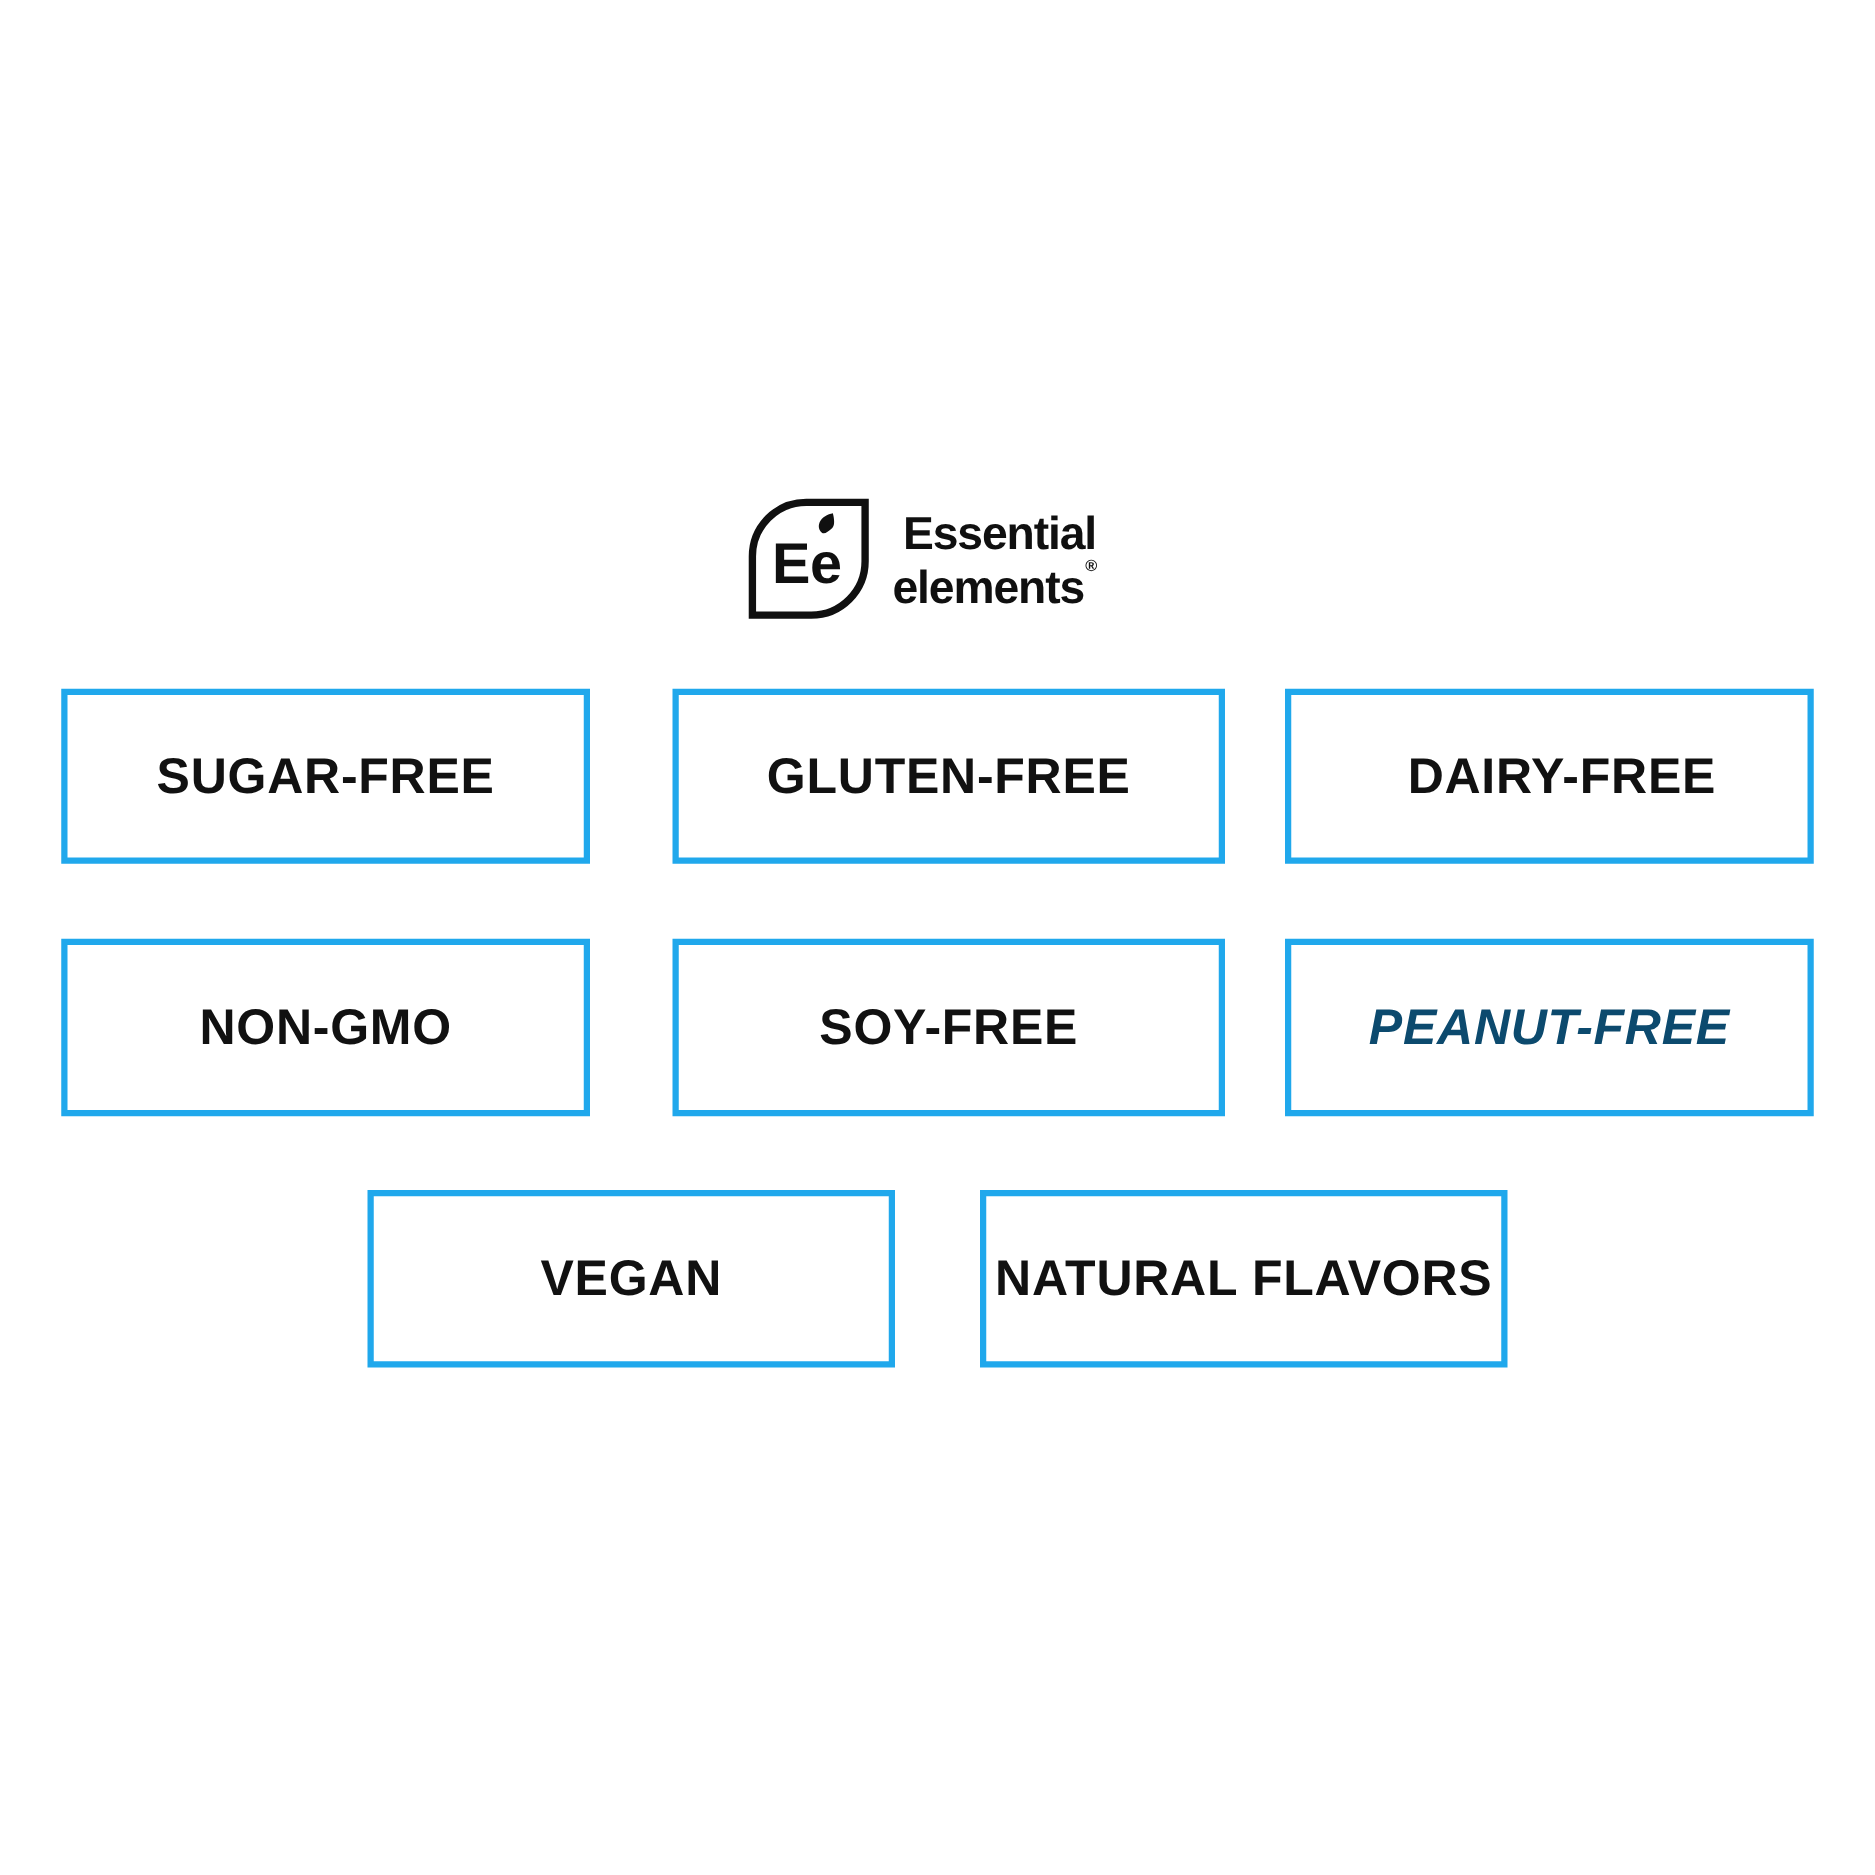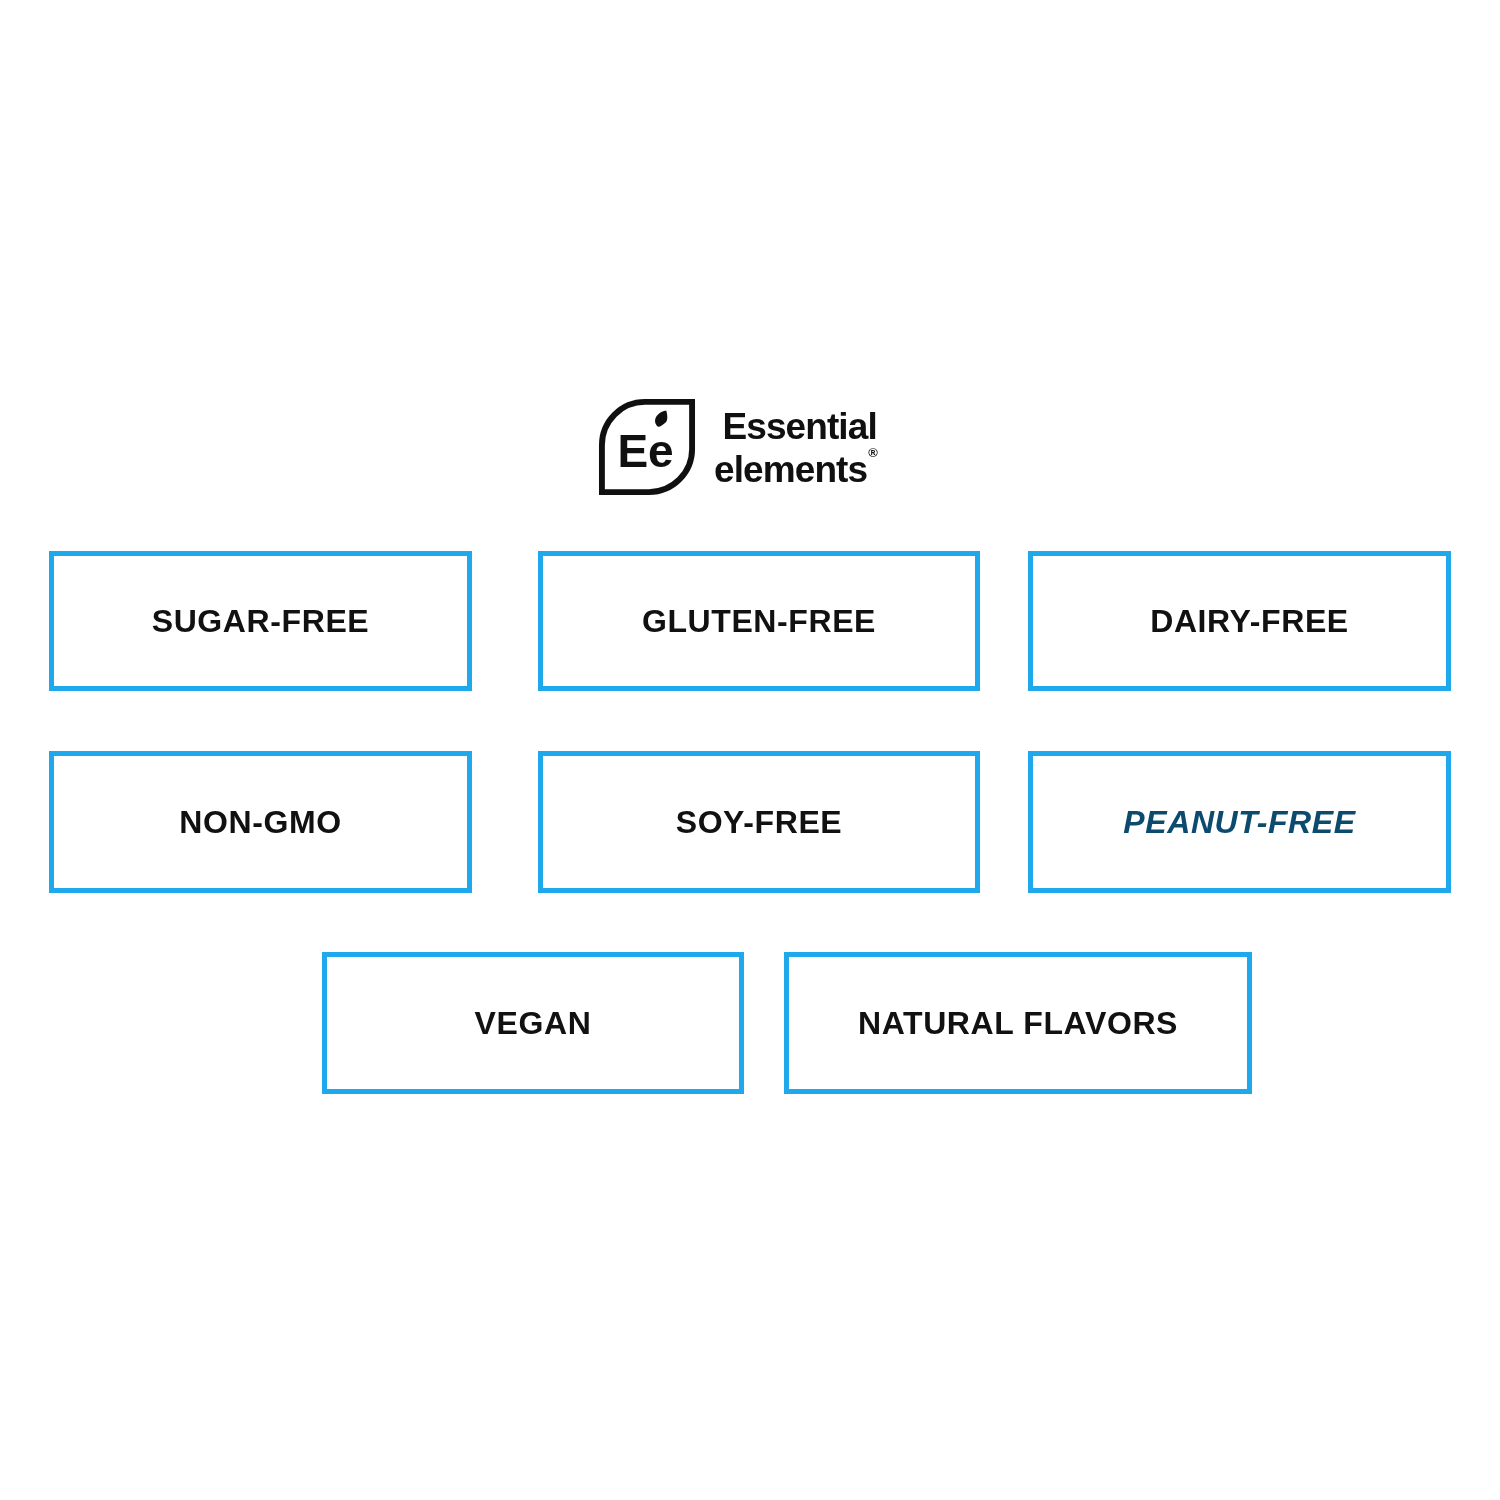--- a/index.html
+++ b/index.html
@@ -81,39 +81,39 @@
     border: 5px solid var(--badge-border, #20A8EC);
     background: #ffffff;
     display: flex;
     align-items: center;
     justify-content: center;
   }
 
   .badge-label {
     font-family: "Liberation Sans", sans-serif;
     font-weight: 700;
-    font-size: 32px;
+    font-size: 40px;
     letter-spacing: 0.6px;
     color: #111111;
     text-align: center;
     white-space: nowrap;
     line-height: 1;
   }
 
   
   .r1 { top: 551px;  height: 140px; }
   .r2 { top: 751px;  height: 142px; }
   .r3 { top: 952px;  height: 142px; }
 
   .c1 { left: 49px;   width: 423px; }
   .c2 { left: 538px;  width: 442px; }
   .c3 { left: 1028px; width: 423px; }
 
   .b1 { left: 294px;  width: 422px; }
-  .b2 { left: 784px;  width: 468px; justify-content: center; }
+  .b2 { left: 784px;  width: 422px; justify-content: center; }
 </style>
 </head>
 <body>
 
 <div id="stage" style="background: rgb(255, 255, 255);">
 
   <div class="brand-lockup">
 
     <svg class="brand-mark" viewBox="0 0 100 100" aria-hidden="true">
 
@@ -155,21 +155,21 @@
   </div>
 
   <div class="badge r2 c2" style="border-color: rgb(32, 168, 236);">
     <span class="badge-label" style="color: rgb(17, 17, 17);">SOY-FREE</span>
   </div>
 
   <div class="badge r2 c3" style="border-color: rgb(32, 168, 236);">
     <span class="badge-label" style="color: #0c4a6e; font-style: italic;">PEANUT-FREE</span>
   </div>
 
-  <div class="badge r3 b1" style="border-color: rgb(32, 168, 236); margin-left: 28px;">
+  <div class="badge r3 b1" style="border-color: rgb(32, 168, 236);">
     <span class="badge-label" style="color: rgb(17, 17, 17);">VEGAN</span>
   </div>
 
   <div class="badge r3 b2" style="border-color: rgb(32, 168, 236);">
     <span class="badge-label" style="color: rgb(17, 17, 17);">NATURAL FLAVORS</span>
   </div>
 
 </div>
 
 </body></html>

